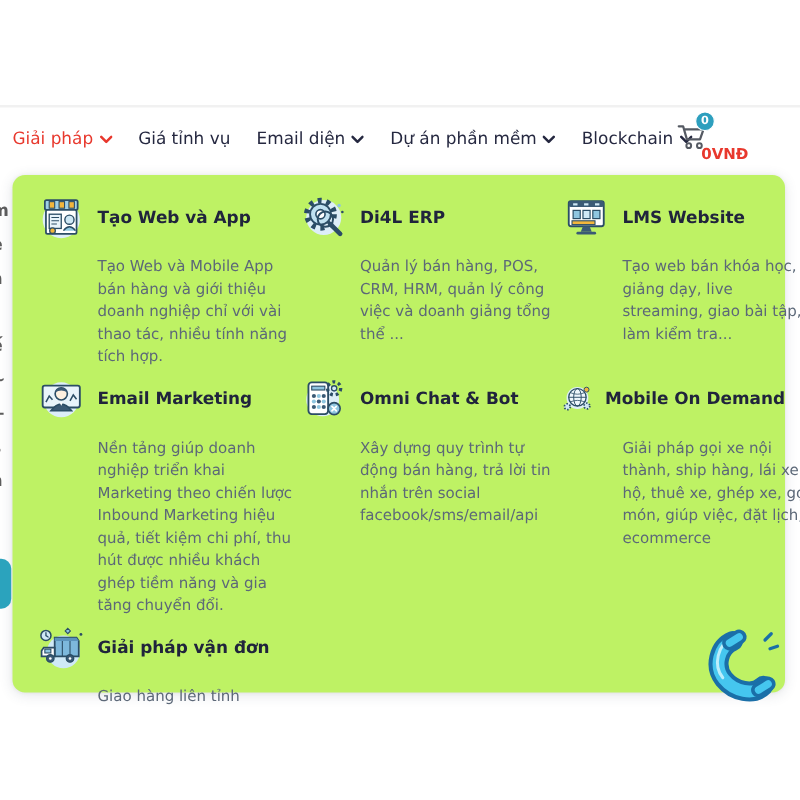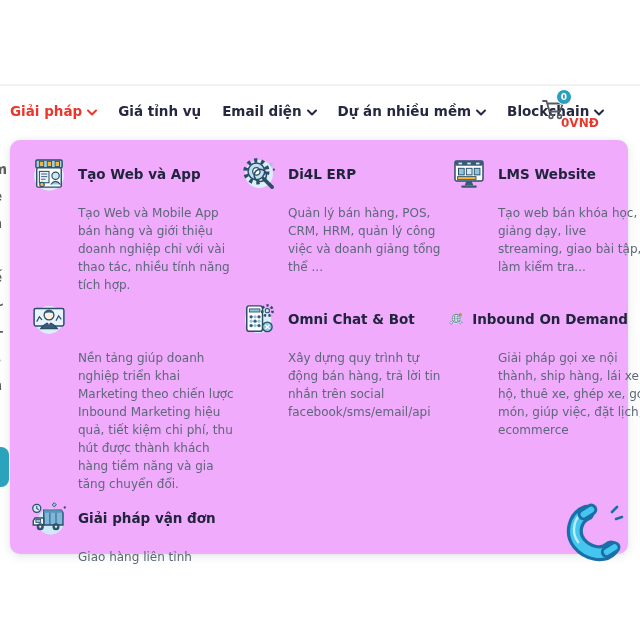--- a/index.html
+++ b/index.html
@@ -6,38 +6,38 @@
   body{
     width:640px;height:640px;position:relative;overflow:hidden;
     background:#ffffff;
     font-family:"DejaVu Sans","Liberation Sans",sans-serif;
     -webkit-font-smoothing:antialiased;
   }
   .top-divider{position:absolute;top:84px;left:0;width:640px;height:2px;background:#f1f1f1;}
 
   
   .nav{position:absolute;left:10px;top:103px;display:flex;align-items:center;gap:21px;}
-  .nav-item{display:flex;align-items:flex-end;gap:5px;font-size:13.5px;font-weight:700;color:#252840;cursor:pointer;white-space:nowrap;}
+  .nav-item{display:flex;align-items:flex-end;gap:5px;font-size:13.5px;font-weight:400;color:#252840;cursor:pointer;white-space:nowrap;}
   .nav-item.active{color:#e8382d;}
   .chev{display:inline-block;}
 
   
   .cart{position:absolute;left:541px;top:93px;width:70px;height:44px;}
   .cart-svg{position:absolute;left:0;top:5px;}
   .cart-badge{position:absolute;left:15px;top:-4px;width:16px;height:16px;border-radius:50%;
     background:#2d9fbe;color:#fff;font-size:9px;font-weight:700;display:flex;align-items:center;justify-content:center;
     border:1.5px solid #ffffff;box-sizing:border-box;}
   .cart-total{position:absolute;left:20px;top:23px;color:#e8382d;font-size:12px;font-weight:700;}
 
   
   .edge-clip{position:absolute;left:0;top:156px;width:8px;height:262px;overflow:hidden;}
   .edge-text{margin-left:-7px;font-size:13.5px;line-height:27px;color:#5d5d5d;white-space:pre-line;font-weight:600;}
 
   
-  .mega{position:absolute;left:10px;top:140px;width:618px;height:414px;background:#f0abfc;border-radius:10px;
+  .mega{position:absolute;left:10px;top:140px;width:618px;height:414px;background:#bef264;border-radius:10px;
     box-shadow:0 2px 10px rgba(60,70,90,.14), 0 0 3px rgba(0,0,0,.05);
     padding:12px 0 0 18px;box-sizing:border-box;}
   .mega-grid{display:grid;grid-template-columns:210px 210px 180px;row-gap:3px;}
   .menu-item{min-height:10px;}
   .item-head{display:flex;align-items:center;gap:8px;height:44px;cursor:pointer;}
   .item-title{font-size:13.5px;font-weight:700;color:#20243c;white-space:nowrap;}
   .item-desc{margin:8px 8px 0 50px;width:156px;font-size:12px;line-height:18px;color:#5c6878;}
 
   
   .side-tab{position:absolute;left:0;top:447px;width:9px;height:40px;background:#2ba3bd;border-radius:0 8px 8px 0;cursor:pointer;}
@@ -75,21 +75,21 @@
   </div>
   <div class="nav-item">
     <span>Email diện</span>
     <span class="chev">
       <svg width="10" height="7" viewBox="0 0 10 7">
           <polyline points="1,1.5 5,5.5 9,1.5" fill="none" stroke="#252840" stroke-width="2" stroke-linecap="round" stroke-linejoin="round"></polyline>
         </svg>
     </span>
   </div>
   <div class="nav-item">
-    <span>Dự án nhiều mềm</span>
+    <span>Dự án phần mềm</span>
     <span class="chev">
       <svg width="10" height="7" viewBox="0 0 10 7">
           <polyline points="1,1.5 5,5.5 9,1.5" fill="none" stroke="#252840" stroke-width="2" stroke-linecap="round" stroke-linejoin="round"></polyline>
         </svg>
     </span>
   </div>
   <div class="nav-item">
     <span>Blockchain</span>
     <span class="chev">
       <svg width="10" height="7" viewBox="0 0 10 7">
@@ -176,22 +176,23 @@
         <svg class="icon-svg" width="42" height="42" viewBox="0 0 48 48">
           <circle cx="24" cy="25" r="16" fill="#ddeef8"></circle>
           <rect x="7" y="12" width="34" height="20" rx="2" fill="#e8f4fb" stroke="#2b4d66" stroke-width="1.7"></rect>
           <polyline points="10,27 13,21.5 16,25" fill="none" stroke="#2b4d66" stroke-width="1.4"></polyline>
           <polyline points="32,26 35,20.5 38,24.5" fill="none" stroke="#2b4d66" stroke-width="1.4"></polyline>
           <circle cx="24" cy="19.5" r="5.6" fill="#fdf0df" stroke="#2b4d66" stroke-width="1.5"></circle>
           <path d="M18.6 18 a5.6 5.6 0 0 1 10.8 0 q-5.4 -3 -10.8 0" fill="#3a5a75"></path>
           <path d="M14.5 35 q9.5 -12.5 19 0 z" fill="#3a5a75" stroke="#2b4d66" stroke-width="1.4"></path>
           <path d="M22.5 27.5 l1.5 3 1.5 -3 z" fill="#ffffff"></path>
         </svg>
-      </div>
-      <div class="item-desc">Nền tảng giúp doanh nghiệp triển khai Marketing theo chiến lược Inbound Marketing hiệu quả, tiết kiệm chi phí, thu hút được thành khách hàng tiềm năng và gia tăng chuyển đổi.</div>
+        <span class="item-title">Email Marketing</span>
+      </div>
+      <div class="item-desc">Nền tảng giúp doanh nghiệp triển khai Marketing theo chiến lược Inbound Marketing hiệu quả, tiết kiệm chi phí, thu hút được nhiều khách ghép tiềm năng và gia tăng chuyển đổi.</div>
     </div>
 
     <div class="menu-item">
       <div class="item-head">
         <svg class="icon-svg" width="42" height="42" viewBox="0 0 48 48">
           <circle cx="23" cy="25" r="15" fill="#ddeef8"></circle>
           <rect x="10" y="9" width="18" height="29" rx="3" fill="#ffffff" stroke="#2b4d66" stroke-width="1.7"></rect>
           <rect x="13" y="12.5" width="12" height="3.5" fill="#8fc6e0" stroke="#2b4d66" stroke-width="1"></rect>
           <circle cx="15" cy="21.5" r="1.9" fill="#3a5a75"></circle>
             <circle cx="19.5" cy="21.5" r="1.9" fill="#8fc6e0"></circle>
@@ -218,21 +219,21 @@
           <circle cx="24" cy="23" r="15" fill="#ddeef8"></circle>
           <circle cx="24" cy="22" r="12" fill="#eef7fc" stroke="#2b4d66" stroke-width="1.8"></circle>
           <ellipse cx="24" cy="22" rx="5.2" ry="12" fill="none" stroke="#2b4d66" stroke-width="1.3"></ellipse>
           <line x1="12" y1="22" x2="36" y2="22" stroke="#2b4d66" stroke-width="1.3"></line>
           <path d="M14 15.5 q10 4.5 20 0" fill="none" stroke="#2b4d66" stroke-width="1.1"></path>
           <path d="M14 28.5 q10 -4.5 20 0" fill="none" stroke="#2b4d66" stroke-width="1.1"></path>
           <circle cx="10" cy="35" r="4" fill="#cfe8f5" stroke="#2b4d66" stroke-width="2.4" stroke-dasharray="2 2.3"></circle>
           <circle cx="37" cy="34" r="4" fill="#cfe8f5" stroke="#2b4d66" stroke-width="2.4" stroke-dasharray="2 2.3"></circle>
           <circle cx="36.5" cy="11.5" r="3.4" fill="#f2b63c" stroke="#2b4d66" stroke-width="1.3"></circle>
         </svg>
-        <span class="item-title">Inbound On Demand</span>
+        <span class="item-title">Mobile On Demand</span>
       </div>
       <div class="item-desc">Giải pháp gọi xe nội thành, ship hàng, lái xe hộ, thuê xe, ghép xe, gọi món, giúp việc, đặt lịch, ecommerce</div>
     </div>
 
     <div class="menu-item">
       <div class="item-head">
         <svg class="icon-svg" width="42" height="42" viewBox="0 0 48 48">
           <circle cx="26" cy="28" r="15" fill="#cfe9f7"></circle>
           <path d="M18 15 l20 0 2 3 0 14 -22 0 z" fill="#7db8dc" stroke="#2b4d66" stroke-width="1.6"></path>
           <path d="M18 15 l20 0 2 3 -22 0 z" fill="#5b93bc"></path>

